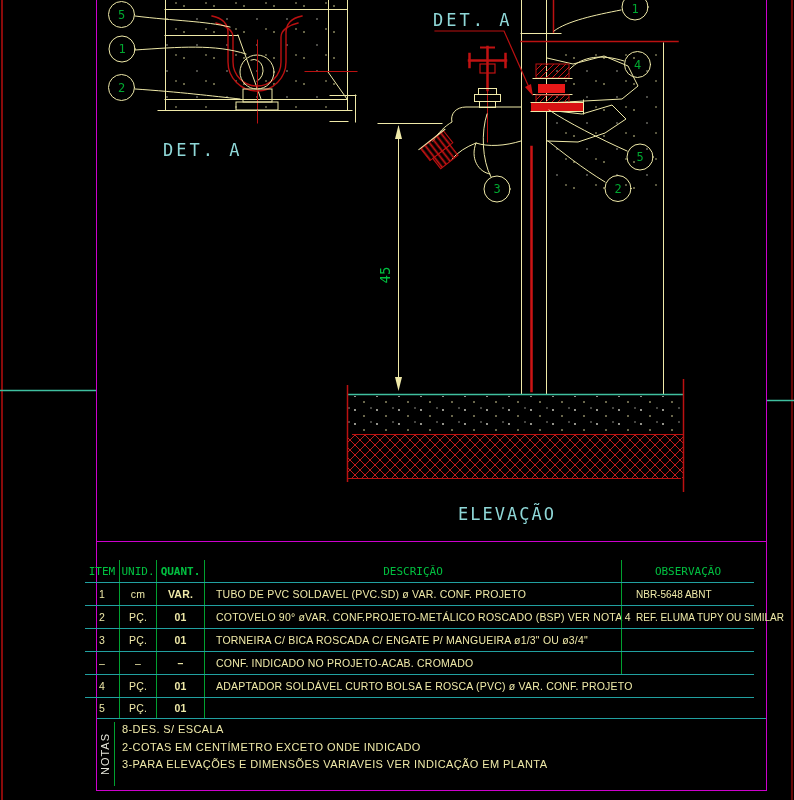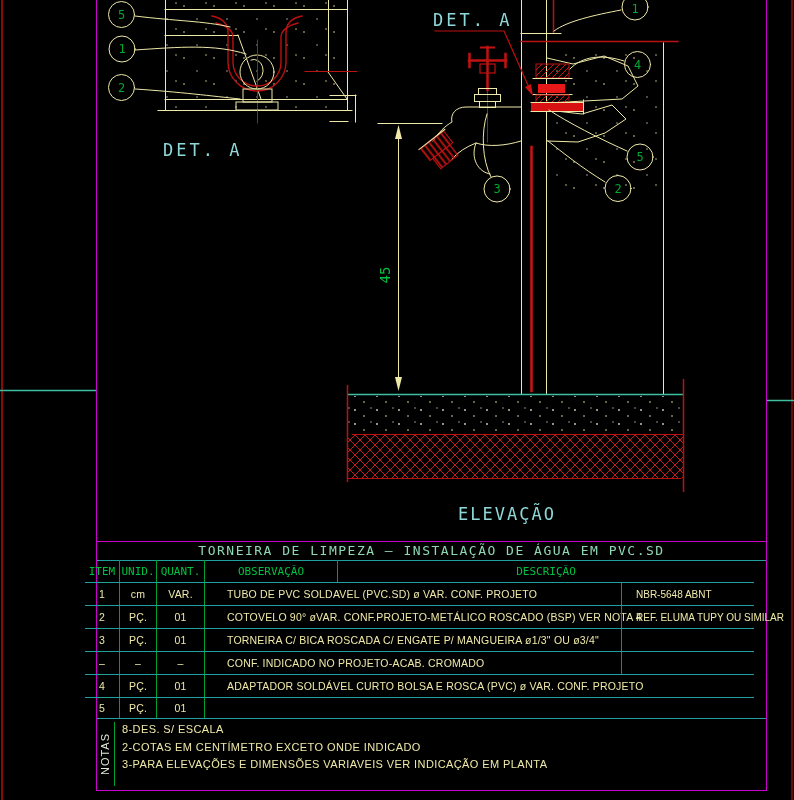--- a/index.html
+++ b/index.html
@@ -12,22 +12,22 @@
   
   .abs{position:absolute;z-index:2;}
   #tbl-title{left:97px;top:541px;width:669px;height:19px;display:flex;align-items:center;
              justify-content:center;border-bottom:1px solid #21a0a0;
              font-family:"DejaVu Sans Mono",monospace;font-size:13px;letter-spacing:1.5px;
              color:#8fd8b4;white-space:nowrap;}
   .trow{left:85px;width:669px;display:flex;border-bottom:1px solid #21a0a0;box-sizing:border-box;}
   .tcell{box-sizing:border-box;display:flex;align-items:center;white-space:nowrap;overflow:visible;}
   .c-item{width:34px;justify-content:center;}
   .c-unid{width:37px;justify-content:center;border-left:1px solid #00a030;}
-  .c-quant{width:48px;justify-content:center;border-left:1px solid #00a030;}
-  .c-desc{width:417px;padding-left:22px;border-left:1px solid #00a030;}
+  .c-quant{width:48px;justify-content:center;border-left:1px solid #00a030;font-weight:bold;}
+  .c-desc{width:417px;padding-left:11px;border-left:1px solid #00a030;}
   .c-obs{width:133px;padding-left:14px;border-left:1px solid #00a030;}
   .hdr .tcell{font-family:"DejaVu Sans Mono",monospace;font-size:11px;color:#00c040;}
   .hdr .c-desc,.hdr .c-obs{justify-content:center;padding-left:0;}
   .data .tcell{font-size:10.5px;letter-spacing:0.2px;color:#efe9a8;}
   .data .c-obs{font-size:10px;letter-spacing:0;}
   
   #notas-label{left:96px;top:718px;width:18px;height:72px;display:flex;align-items:center;
                justify-content:center;}
   #notas-label span{transform:rotate(-90deg);font-size:11px;letter-spacing:1px;color:#e6e6da;
                     font-family:"Liberation Sans",sans-serif;white-space:nowrap;}
@@ -225,28 +225,27 @@
     <rect x="348" y="396" width="334" height="37" fill="url(#stipB)"></rect>
     <line x1="352" y1="434.5" x2="683" y2="434.5" stroke="#bb1111" stroke-width="1"></line>
     <rect x="348" y="435" width="335" height="43" fill="url(#weave)"></rect>
     <line x1="347" y1="478.5" x2="681" y2="478.5" stroke="#bb1111" stroke-width="1"></line>
     <line x1="347.5" y1="385" x2="347.5" y2="482" stroke="#bb1111" stroke-width="1.5"></line>
     <line x1="683.5" y1="379" x2="683.5" y2="492" stroke="#bb1111" stroke-width="1.5"></line>
     <text class="cadtext" x="458" y="520" font-size="17" letter-spacing="2">ELEVAÇÃO</text>
   </g>
 </svg>
 
-<div id="tbl-title" class="abs">TORNEIRA DE LIMPEZA – INSTALAÇÃO DE ÁGUA EM PVC.SD</div>
 
 <div class="abs trow hdr" style="top:560px;height:23px;">
   <div class="tcell c-item">ITEM</div>
   <div class="tcell c-unid">UNID.</div>
   <div class="tcell c-quant">QUANT.</div>
+  <div class="tcell c-desc">DESCRIÇÃO</div>
   <div class="tcell c-obs">OBSERVAÇÃO</div>
-  <div class="tcell c-desc">DESCRIÇÃO</div>
 </div>
 
 <div class="abs trow data" style="top:583px;height:23px;">
   <div class="tcell c-item">1</div>
   <div class="tcell c-unid">cm</div>
   <div class="tcell c-quant">VAR.</div>
   <div class="tcell c-desc">TUBO DE PVC SOLDAVEL (PVC.SD) ø VAR. CONF. PROJETO</div>
   <div class="tcell c-obs">NBR-5648 ABNT</div>
 </div>
 <div class="abs trow data" style="top:606px;height:23px;">

